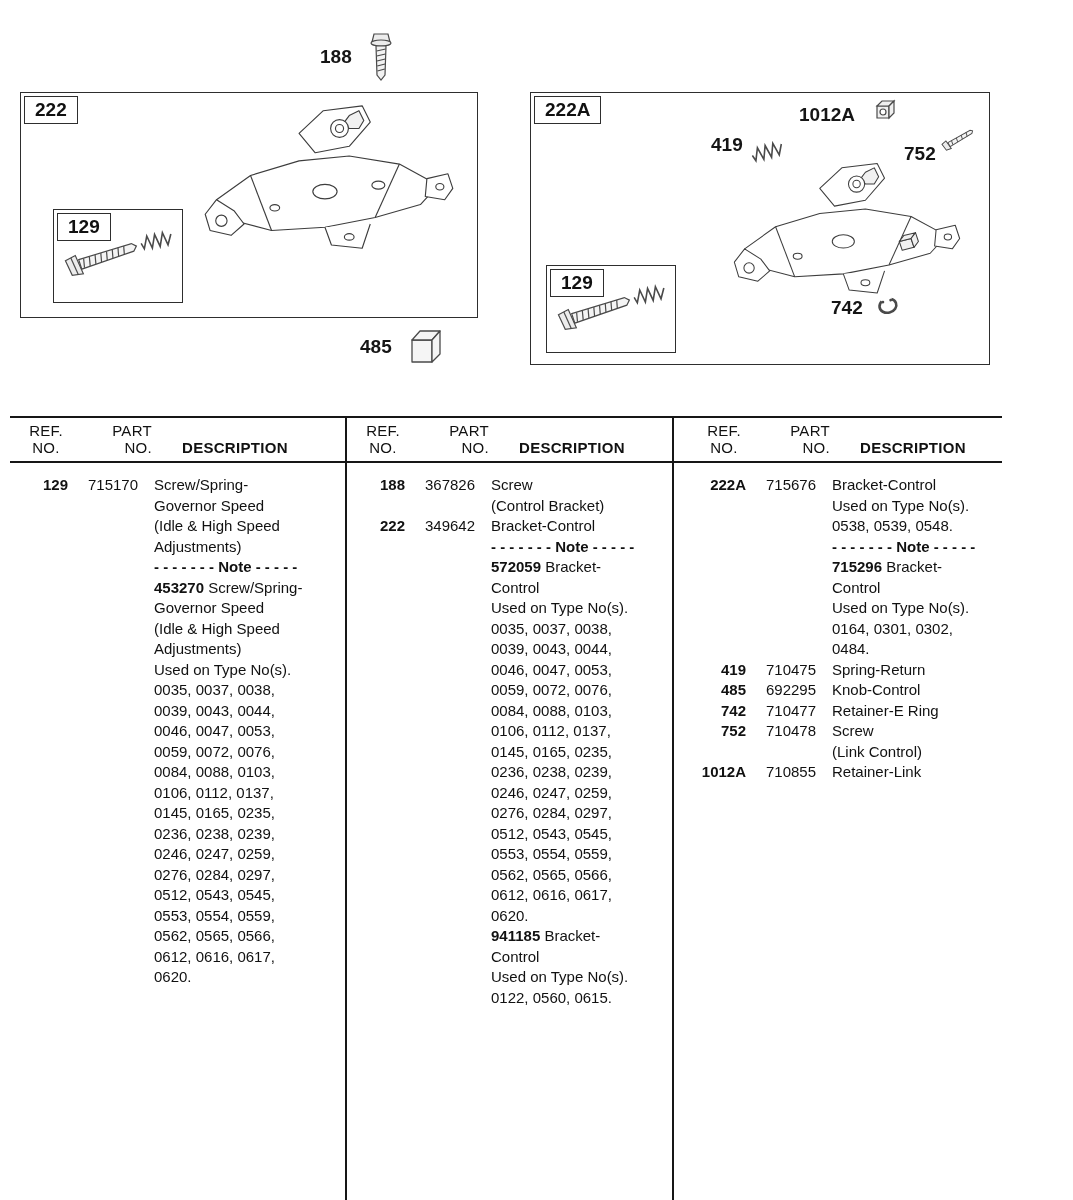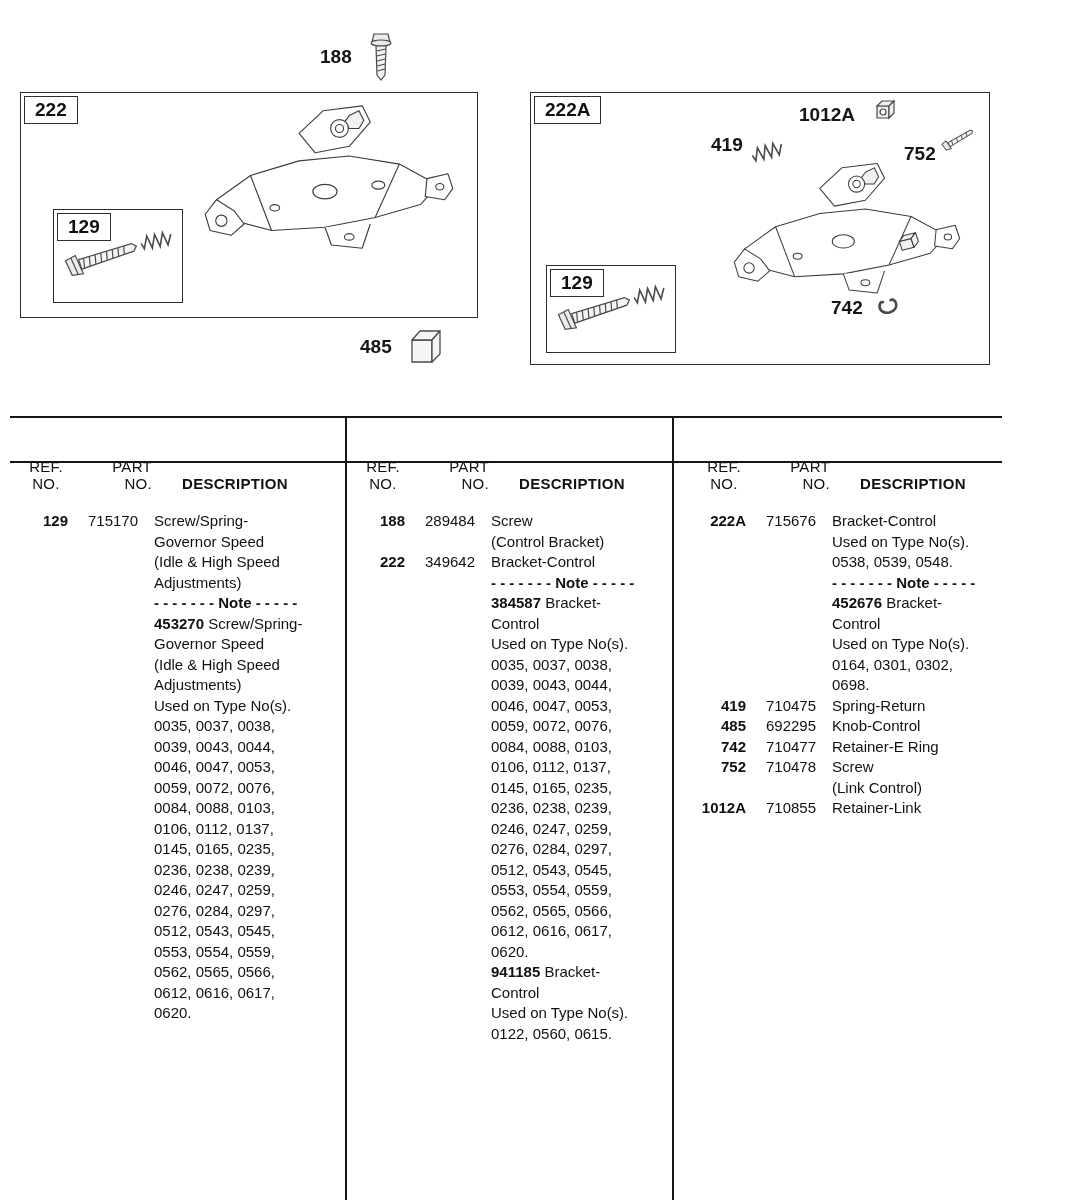--- a/index.html
+++ b/index.html
@@ -14,21 +14,21 @@
          padding:1px 10px; font-weight:bold; font-size:19px; line-height:24px; }
   .icon { position:absolute; }
   .icon svg { display:block; }
   .fig-svg { position:absolute; }
 
   
   .hline { position:absolute; background:#161616; height:2px; }
   .vline { position:absolute; background:#161616; width:2px; }
 
   .col { position:absolute; top:420px; }
-  .hdr { display:flex; align-items:flex-end; font-size:15px; line-height:17px; letter-spacing:.3px; height:40px; padding-bottom:4px;margin-top:36px; }
+  .hdr { display:flex; align-items:flex-end; font-size:15px; line-height:17px; letter-spacing:.3px; height:40px; padding-bottom:4px; }
   .h-ref { width:72px; text-align:center; }
   .h-part { width:70px; text-align:right; }
   .h-desc { padding-left:30px;font-weight:bold; }
 
   .entries { margin-top:15px; font-size:15px; line-height:20.5px; }
   .entry { display:flex; align-items:flex-start; }
   .ref-cell  { width:58px; flex:none; text-align:right; font-weight:bold; }
   .part-cell { width:84px; flex:none; padding-left:20px; font-weight:normal; }
   .desc-cell { flex:1; padding-left:2px; }
   .b { font-weight:bold; }
@@ -279,33 +279,33 @@
         <div>PART</div>
           <div>NO.</div>
       </div>
       <div class="h-desc">
         <div>DESCRIPTION</div>
       </div>
     </div>
     <div class="entries">
         <div class="entry">
           <div class="ref-cell">188</div>
-          <div class="part-cell">289484</div>
+          <div class="part-cell">367826</div>
           <div class="desc-cell">
             <div class="dline"><span>Screw</span></div>
             <div class="dline"><span>(Control Bracket)</span></div>
           </div>
         </div>
         <div class="entry">
           <div class="ref-cell">222</div>
           <div class="part-cell">349642</div>
           <div class="desc-cell">
             <div class="dline"><span>Bracket-Control</span></div>
             <div class="dline"><span class="b">- - - - - - - Note - - - - -</span></div>
-            <div class="dline"><span class="b">384587 </span><span>Bracket-</span></div>
+            <div class="dline"><span class="b">572059 </span><span>Bracket-</span></div>
             <div class="dline"><span>Control</span></div>
             <div class="dline"><span>Used on Type No(s).</span></div>
             <div class="dline"><span>0035, 0037, 0038,</span></div>
             <div class="dline"><span>0039, 0043, 0044,</span></div>
             <div class="dline"><span>0046, 0047, 0053,</span></div>
             <div class="dline"><span>0059, 0072, 0076,</span></div>
             <div class="dline"><span>0084, 0088, 0103,</span></div>
             <div class="dline"><span>0106, 0112, 0137,</span></div>
             <div class="dline"><span>0145, 0165, 0235,</span></div>
             <div class="dline"><span>0236, 0238, 0239,</span></div>
@@ -341,25 +341,25 @@
     </div>
     <div class="entries">
         <div class="entry">
           <div class="ref-cell">222A</div>
           <div class="part-cell">715676</div>
           <div class="desc-cell">
             <div class="dline"><span>Bracket-Control</span></div>
             <div class="dline"><span>Used on Type No(s).</span></div>
             <div class="dline"><span>0538, 0539, 0548.</span></div>
             <div class="dline"><span class="b">- - - - - - - Note - - - - -</span></div>
-            <div class="dline"><span class="b">452676 </span><span>Bracket-</span></div>
+            <div class="dline"><span class="b">715296 </span><span>Bracket-</span></div>
             <div class="dline"><span>Control</span></div>
             <div class="dline"><span>Used on Type No(s).</span></div>
             <div class="dline"><span>0164, 0301, 0302,</span></div>
-            <div class="dline"><span>0698.</span></div>
+            <div class="dline"><span>0484.</span></div>
           </div>
         </div>
         <div class="entry">
           <div class="ref-cell">419</div>
           <div class="part-cell">710475</div>
           <div class="desc-cell">
             <div class="dline"><span>Spring-Return</span></div>
           </div>
         </div>
         <div class="entry">

